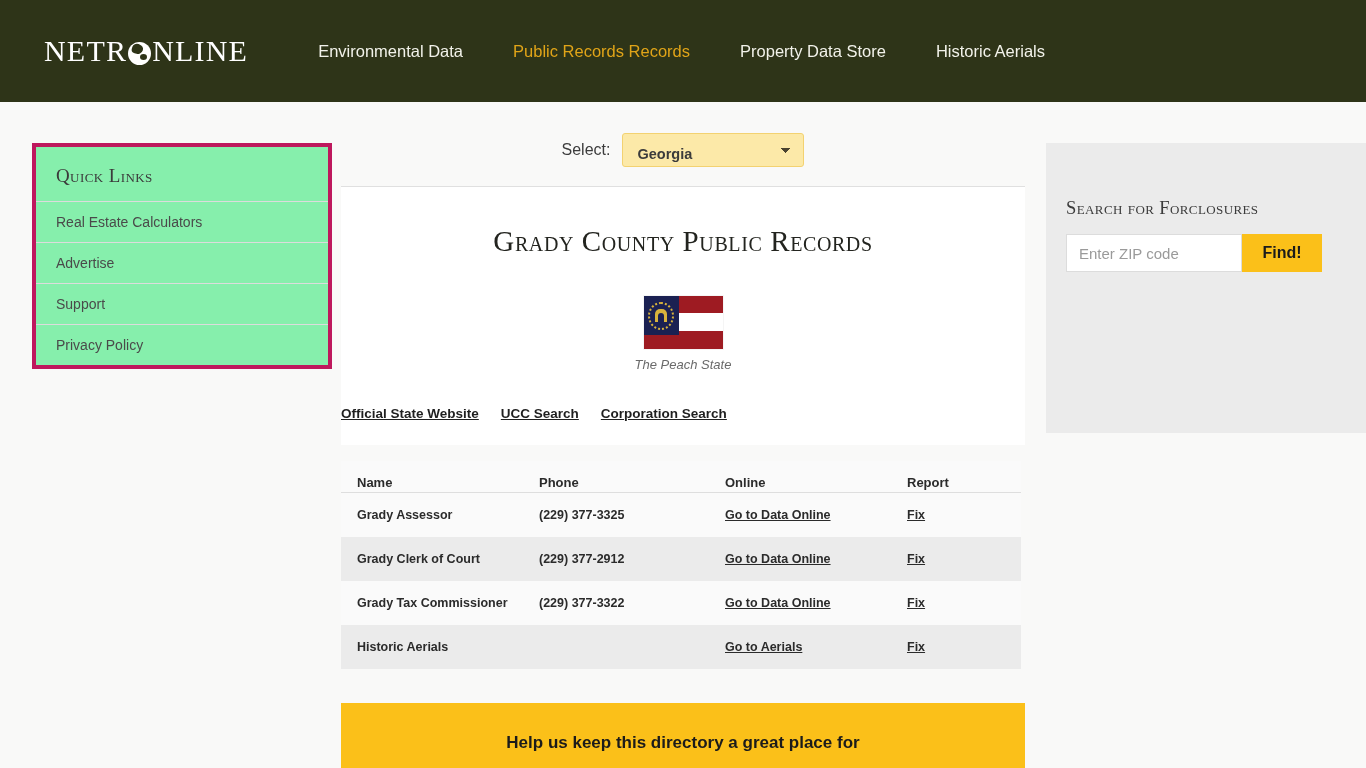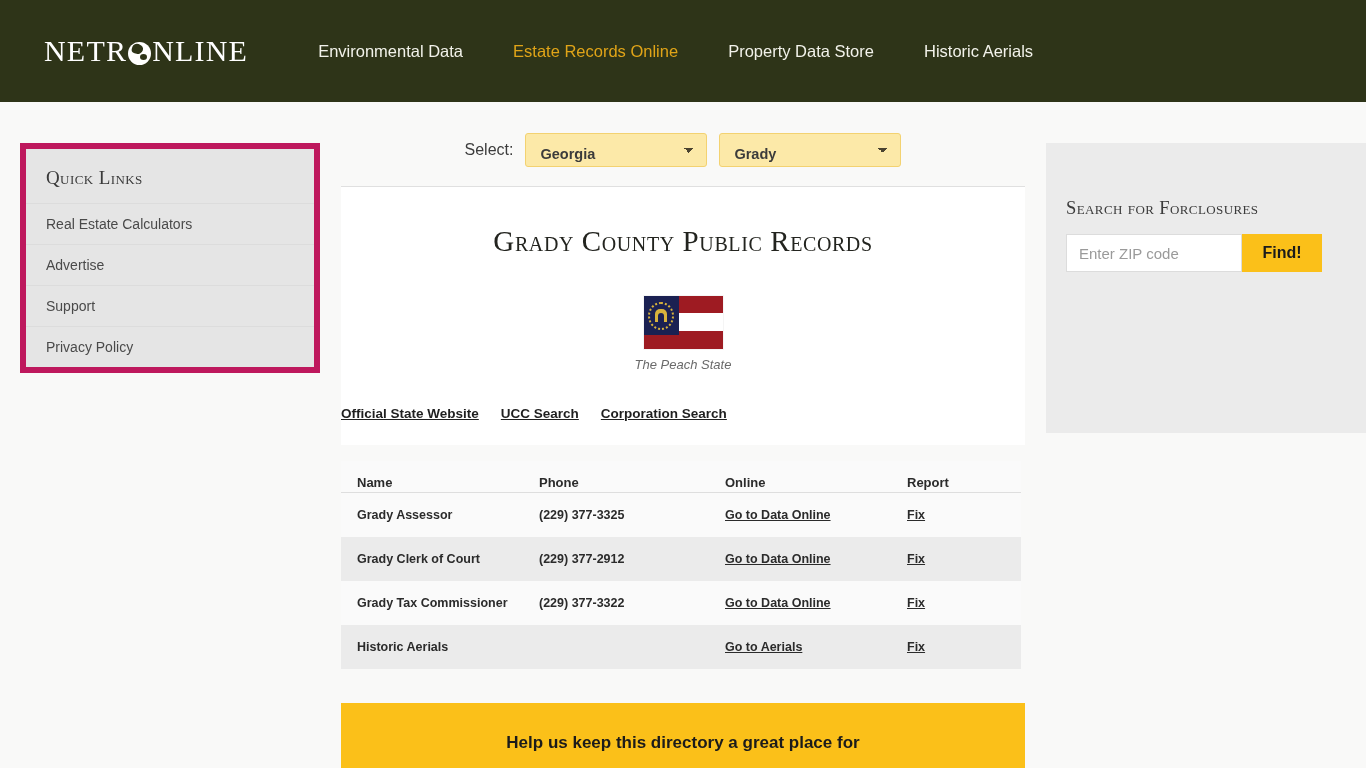--- a/index.html
+++ b/index.html
@@ -75,24 +75,24 @@
   
   .page {
     position: relative;
     width: 1366px;
     height: 681px;
   }
 
   
   .quick-links {
     position: absolute;
-    left: 20px; top: 41px;
+    left: 32px; top: 41px;
     width: 300px;
-    background: #e5e5e5;
-    border: 6px solid #be185d;
+    background: #86efac;
+    border: 4px solid #be185d;
   }
   .quick-links-title {
     font-family: "Liberation Serif", serif;
     font-variant: small-caps;
     font-size: 19px;
     color: #3b3b3b;
     padding: 18px 20px 14px 20px;
     letter-spacing: 0.4px;
   }
   .quick-links a {
@@ -319,21 +319,21 @@
 <body>
 
 <div class="site-header">
   <div class="logo">
     <span>NETR</span>
       <span class="globe"></span>
       <span>NLINE</span>
   </div>
   <nav class="main-nav">
     <a href="#">Environmental Data</a>
-    <a href="#" class="active">Estate Records Online</a>
+    <a href="#" class="active">Public Records Records</a>
     <a href="#">Property Data Store</a>
     <a href="#">Historic Aerials</a>
   </nav>
 </div>
 
 <div class="page">
 
   <aside class="quick-links">
     <div class="quick-links-title">Quick Links</div>
     <a href="#">Real Estate Calculators</a>
@@ -341,23 +341,20 @@
     <a href="#">Support</a>
     <a href="#">Privacy Policy</a>
   </aside>
 
   <main class="center">
 
     <div class="select-bar">
       <span class="label">Select:</span>
       <select class="sel">
         <option>Georgia</option>
-      </select>
-      <select class="sel">
-        <option>Grady</option>
       </select>
     </div>
 
     <section class="panel">
       <h1>Grady County Public Records</h1>
 
       <div class="flag-wrap">
         <div class="flag">
           <div class="stripe-top"></div>
           <div class="stripe-mid"></div>

